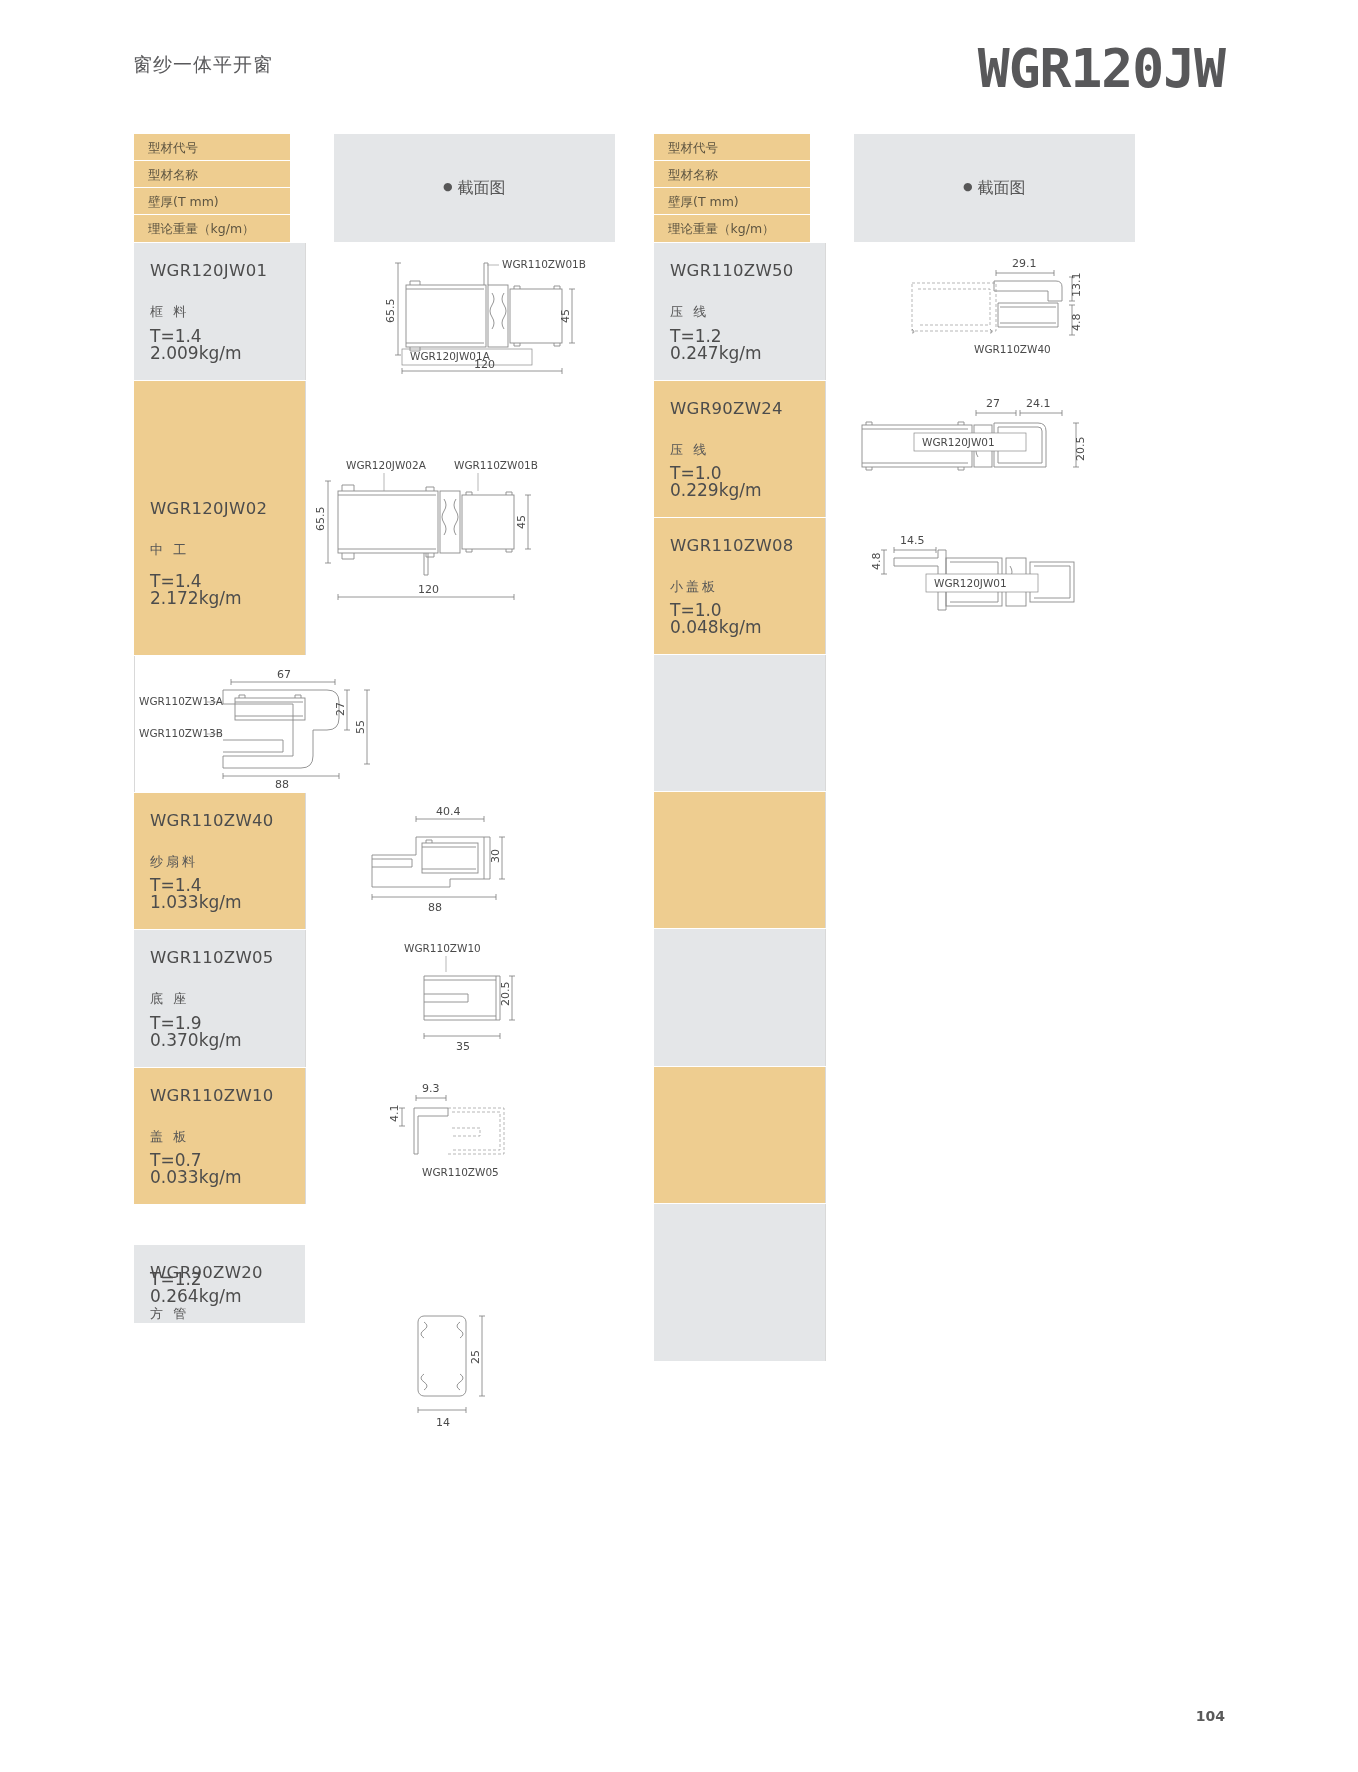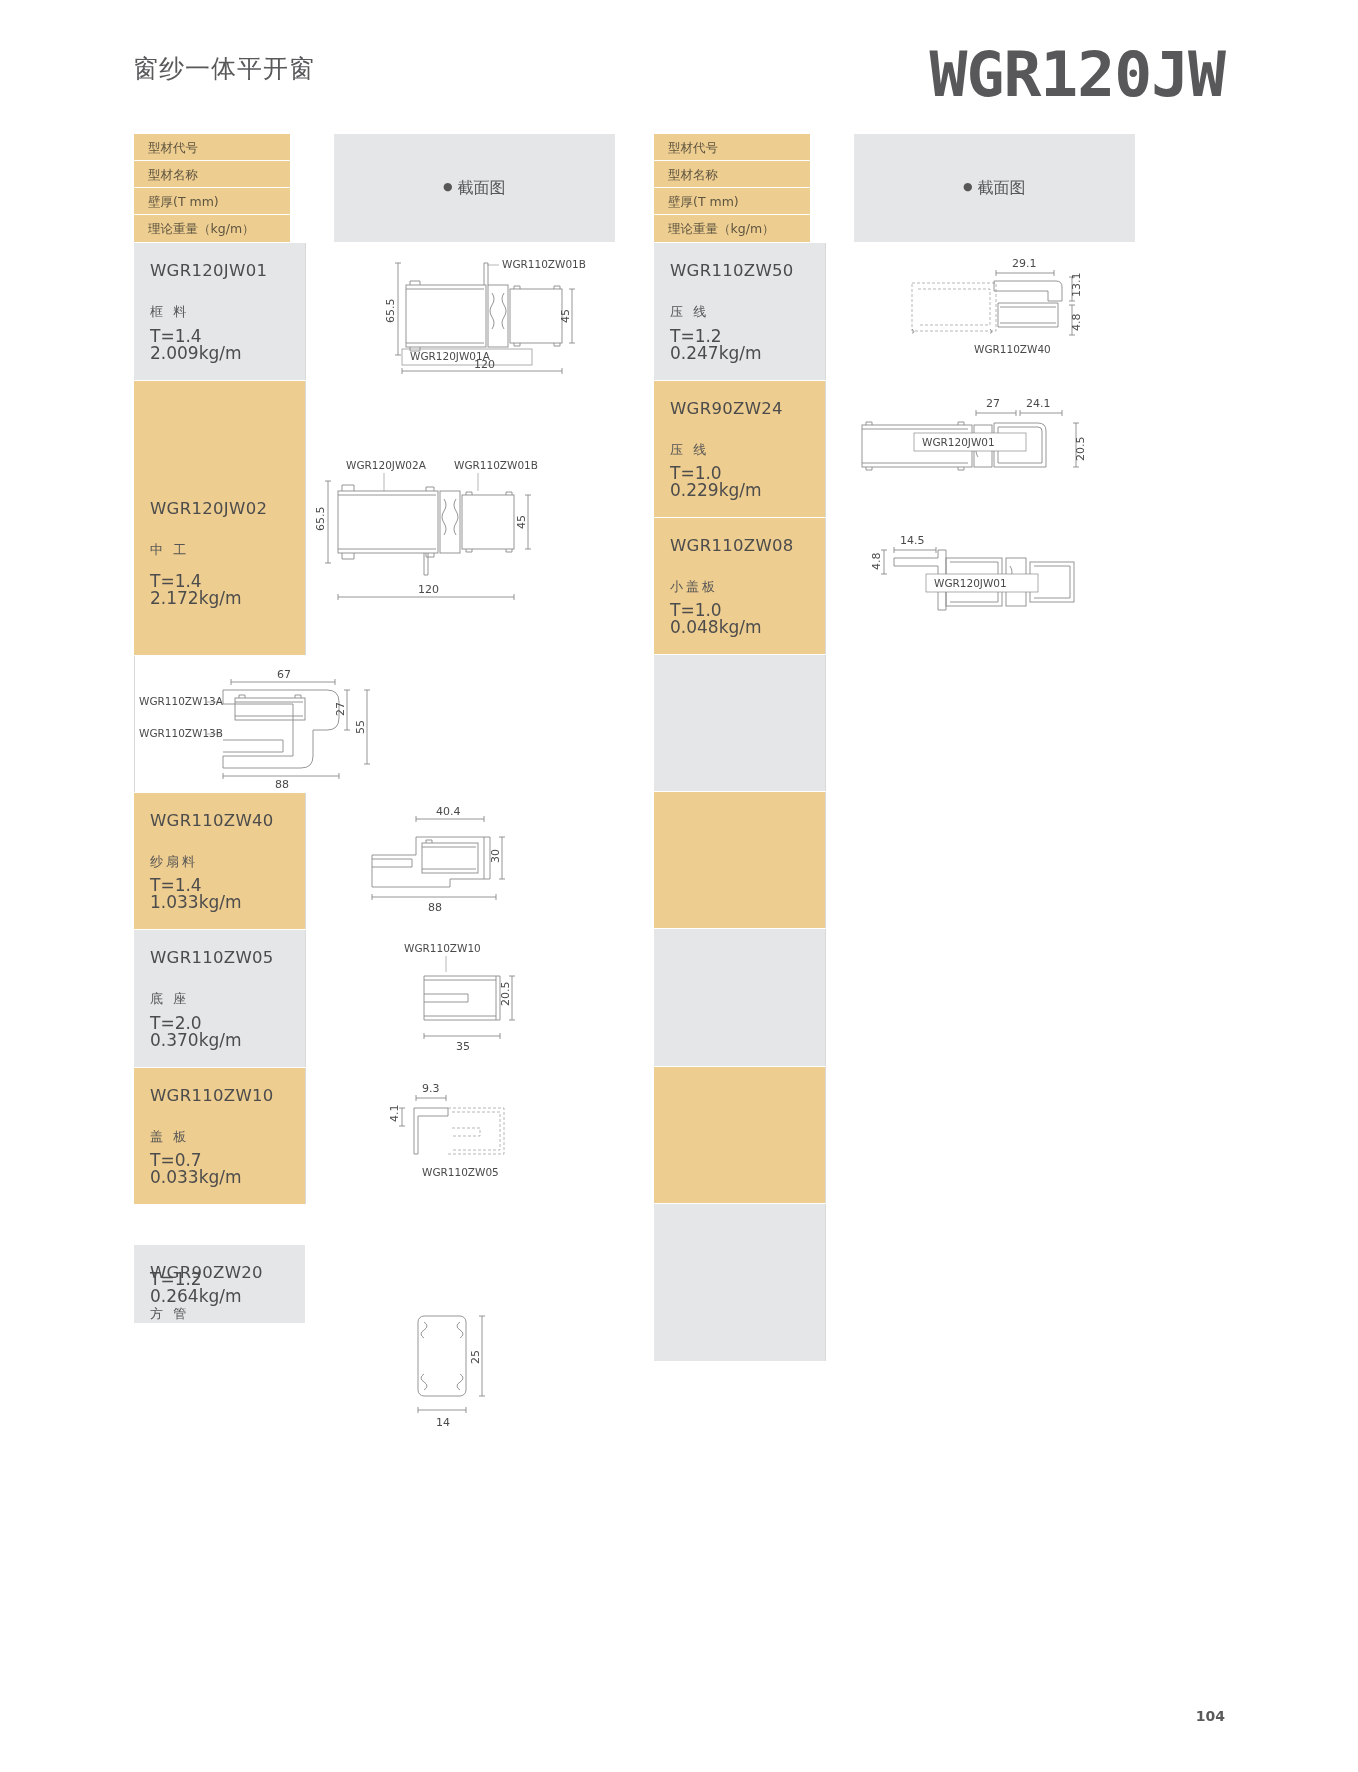--- a/index.html
+++ b/index.html
@@ -9,26 +9,26 @@
     background:#fff;
     font-family:"Liberation Sans","DejaVu Sans",sans-serif;
     color:#4a4a4a;
     position:relative;
     overflow:hidden;
   }
   
   #header { position:absolute; left:0; top:0; width:1358px; height:118px; }
   #header-title {
     position:absolute; left:133px; top:52px;
-    font-size:25px; color:#59595b; letter-spacing:1px;
+    font-size:19px; color:#59595b; letter-spacing:1px;
     font-family:Liberation Sans, sans-serif;
   }
   #header-code {
     position:absolute; right:133px; top:38px;
-    font-size:63px; font-weight:bold; color:#58585a;
+    font-size:53px; font-weight:bold; color:#58585a;
     letter-spacing:-1px;
     font-family:"DejaVu Sans Mono","Liberation Mono",monospace;
   }
   
   .tbl { position:absolute; top:133px; width:483px; border:1px solid #fff; }
   #tbl-left  { left:133px; }
   #tbl-right { left:653px; }
 
   .hdr { display:flex;gap:44px; }
   .hdr-labels { width:172px; }
@@ -294,21 +294,21 @@
         <text class="dim" x="122" y="118">88</text>
       </svg>
     </div>
   </div>
 
   <div class="row" style="height:138px;">
     <div class="cell-info gray">
       <div class="code">WGR110ZW05</div>
       <div class="cname">底 座</div>
       <div class="spec">
-        <span>T=2.0</span><br>
+        <span>T=1.9</span><br>
         <span>0.370kg/m</span>
       </div>
     </div>
     <div class="cell-draw">
       <svg width="311" height="138" viewBox="0 0 311 138">
         <text class="lbl" x="98" y="22">WGR110ZW10</text>
         <line class="ln2" x1="140" y1="26" x2="140" y2="42"></line>
         <g class="prof">
           <path d="M118 46 h76 v44 h-76 z"></path>
           <path d="M118 50 h72 M118 86 h72"></path>

